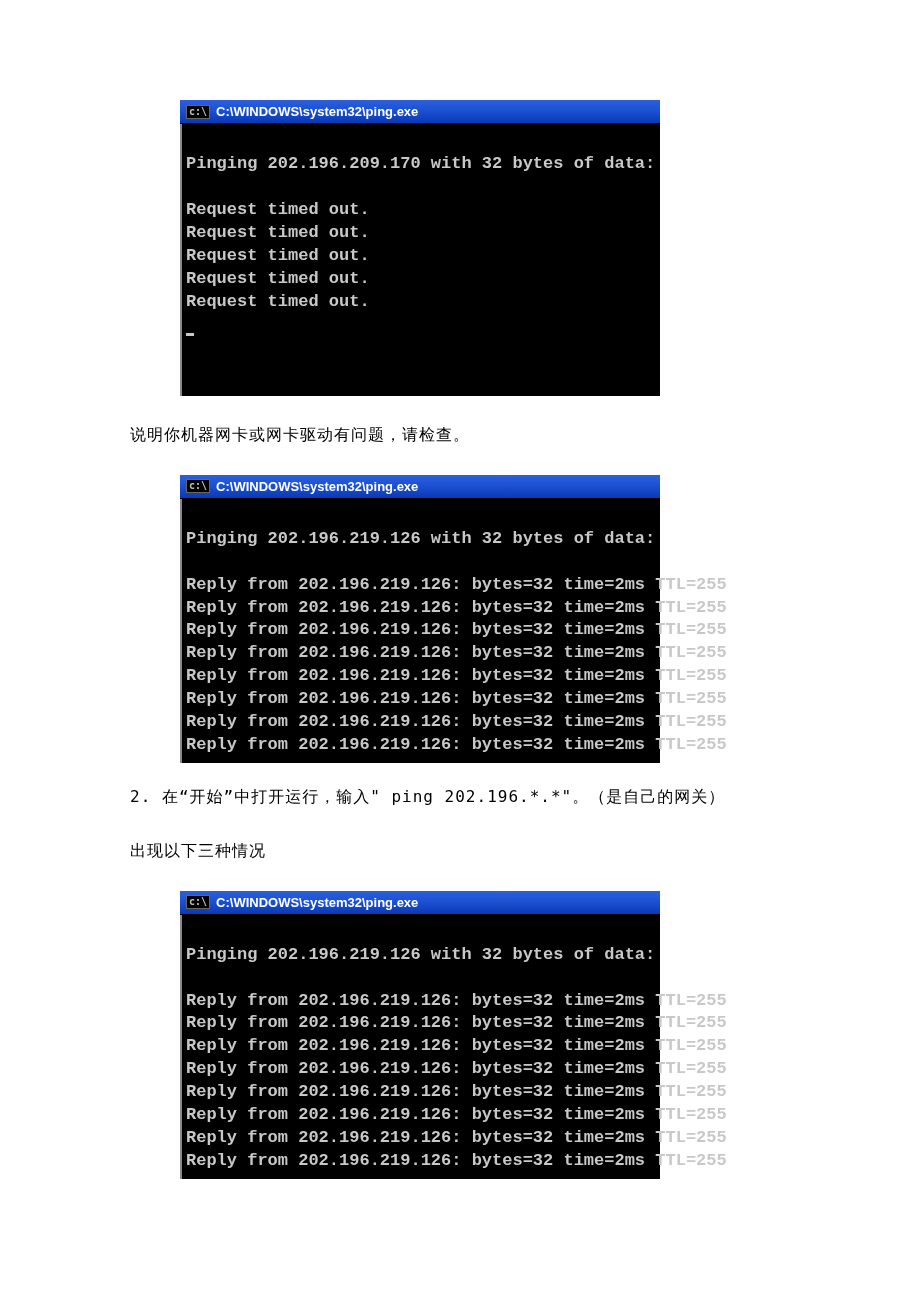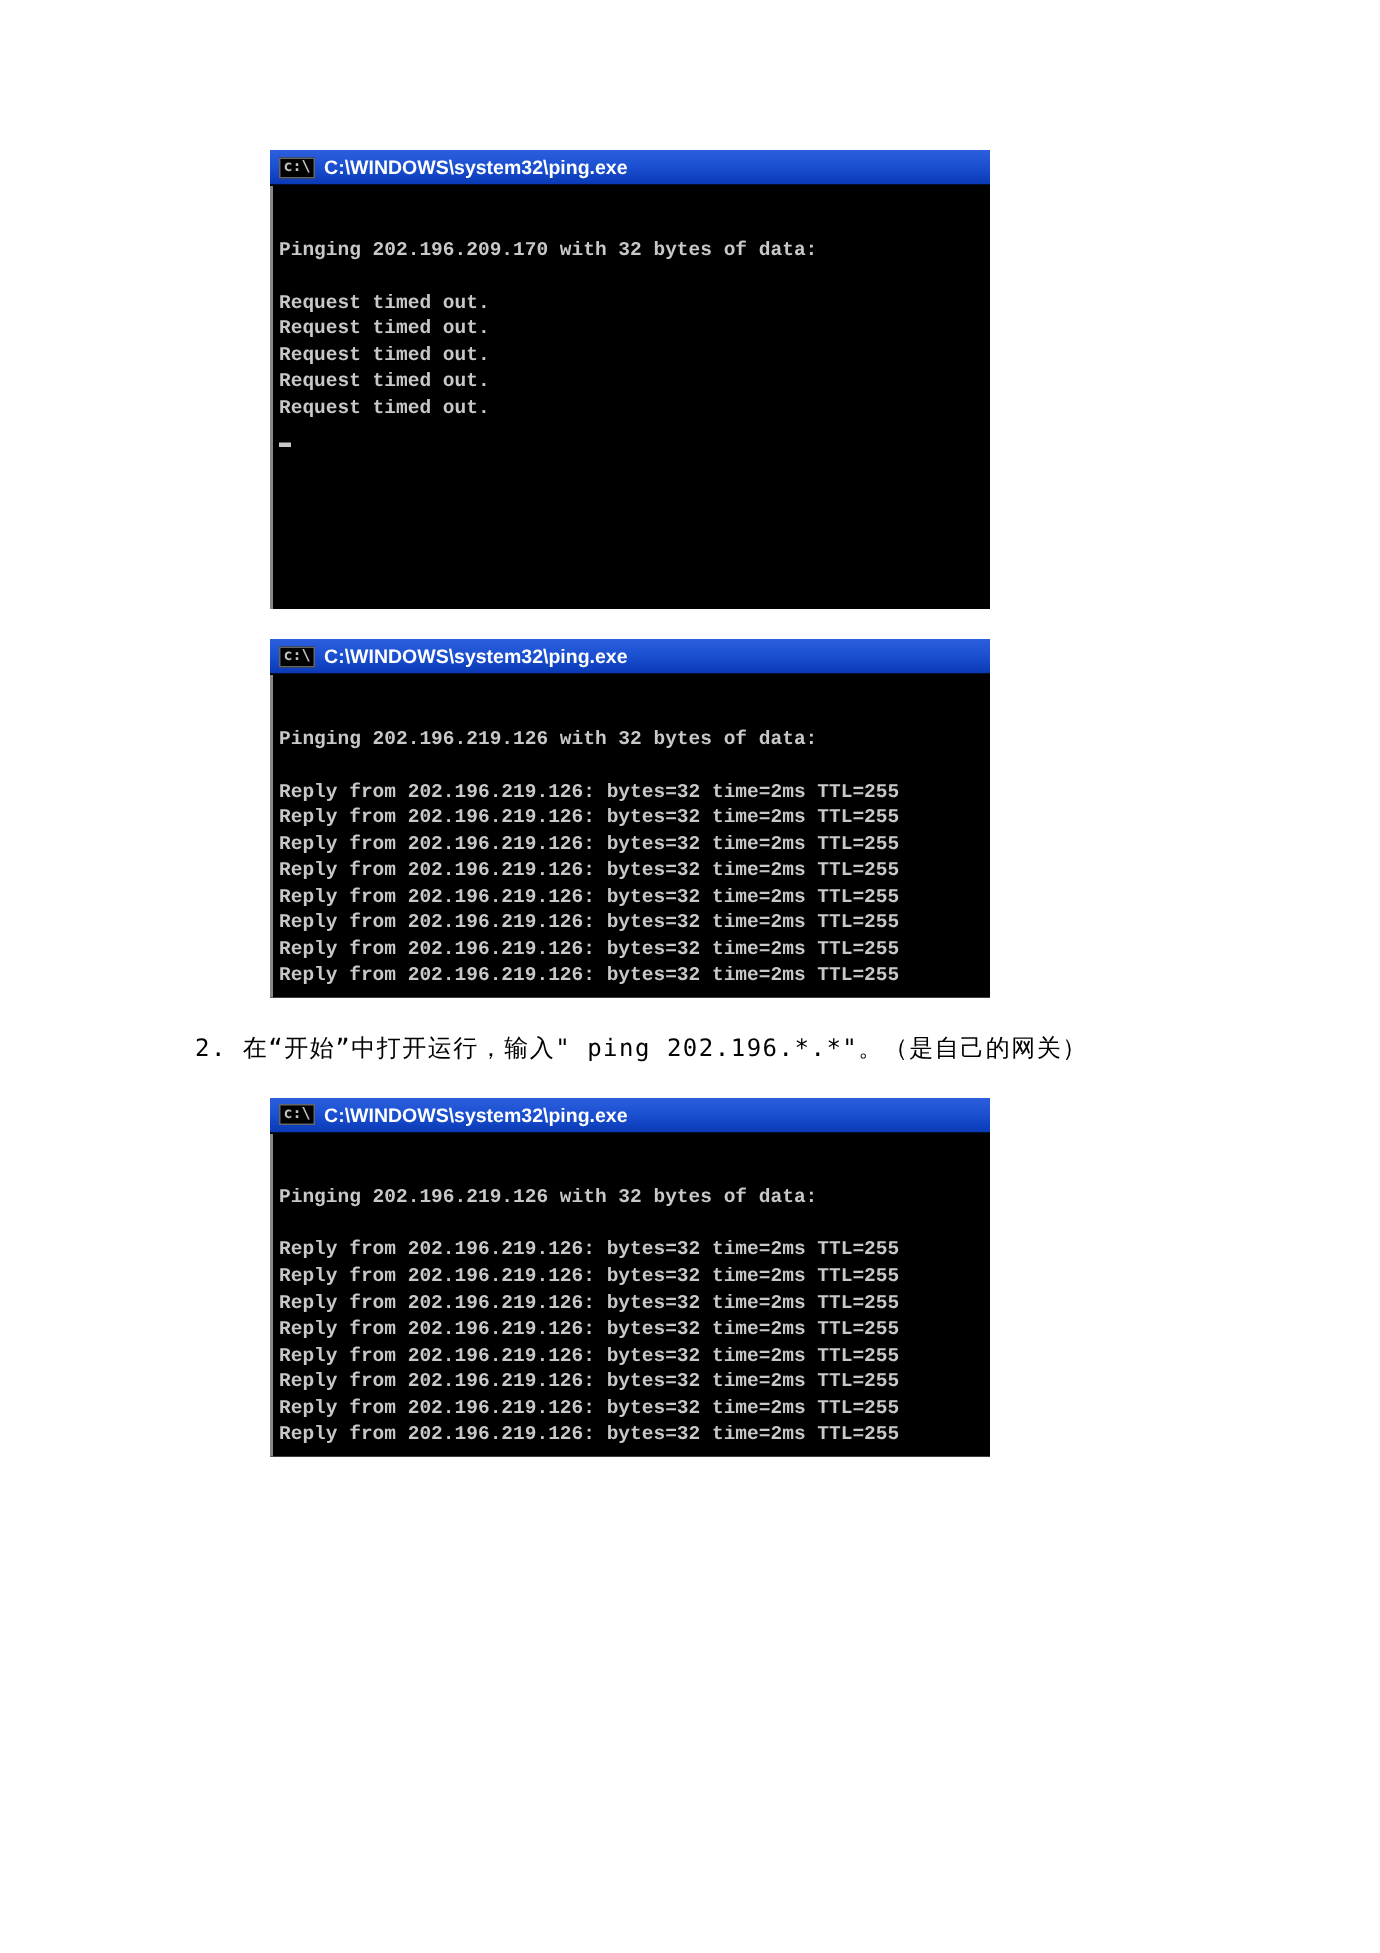--- a/index.html
+++ b/index.html
@@ -42,23 +42,23 @@
     font-size: 10px;
     font-family: monospace;
     padding: 1px 2px;
     line-height: 1;
     border: 1px solid #666;
   }
   .console-body {
     background: #000000;
     color: #c8c8c8;
     font-family: "Courier New", monospace;
-    font-size: 13px;
+    font-size: 17px;
     font-weight: bold;
-    padding: 16px 4px 6px 4px;
+    padding: 6px 4px 6px 4px;
     white-space: pre;
     line-height: 1.35;
     border-left: 2px solid #888;
     min-height: 50px;
   }
   .console-body.win1 {
     min-height: 260px;
   }
   .cursor {
     display: inline-block;
@@ -93,20 +93,21 @@
 Pinging 202.196.209.170 with 32 bytes of data:
 
 Request timed out.
 Request timed out.
 Request timed out.
 Request timed out.
 Request timed out.
 </span><span class="cursor"></span></div>
   </div>
 
+  <p class="doc-text">说明你机器网卡或网卡驱动有问题，请检查。</p>
 
   <div class="console-window">
     <div class="titlebar">
       <span class="cmd-icon">c:\</span>
       <span>C:\WINDOWS\system32\ping.exe</span>
     </div>
     <div class="console-body"><span id="out1">
 Pinging 202.196.219.126 with 32 bytes of data:
 
 Reply from 202.196.219.126: bytes=32 time=2ms TTL=255
@@ -115,20 +116,21 @@
 Reply from 202.196.219.126: bytes=32 time=2ms TTL=255
 Reply from 202.196.219.126: bytes=32 time=2ms TTL=255
 Reply from 202.196.219.126: bytes=32 time=2ms TTL=255
 Reply from 202.196.219.126: bytes=32 time=2ms TTL=255
 Reply from 202.196.219.126: bytes=32 time=2ms TTL=255</span></div>
   </div>
 
 
   <p class="step">2. 在“开始”中打开运行，输入" ping 202.196.*.*"。（是自己的网关）</p>
 
+  <p class="doc-text">出现以下三种情况</p>
 
   <div class="console-window">
     <div class="titlebar">
       <span class="cmd-icon">c:\</span>
       <span>C:\WINDOWS\system32\ping.exe</span>
     </div>
     <div class="console-body"><span id="out2">
 Pinging 202.196.219.126 with 32 bytes of data:
 
 Reply from 202.196.219.126: bytes=32 time=2ms TTL=255

